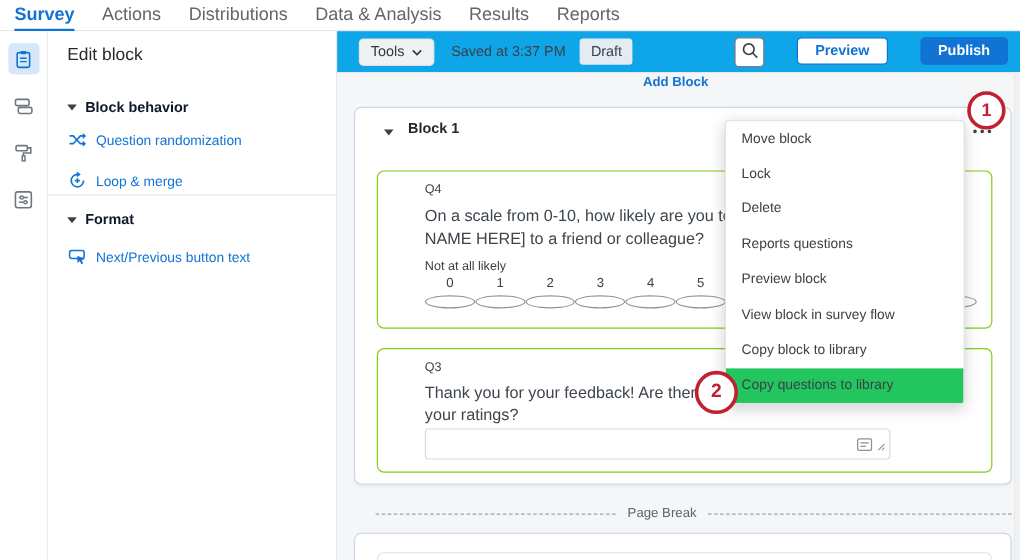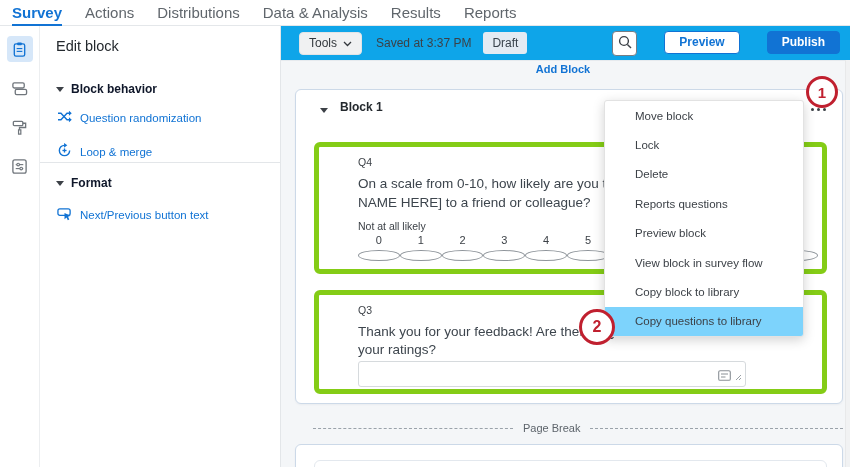--- a/index.html
+++ b/index.html
@@ -55,21 +55,21 @@
   .block-card { position:absolute; background:#fff; border:1px solid #ccd9e8; border-radius:6px; box-shadow:0 1px 2px rgba(40,60,90,.05); }
   #block1 { left:14px; top:28px; width:548px; height:315px; }
   #block2 { left:14px; top:383px; width:548px; height:90px; }
 
   #block1-caret { position:absolute; left:24px; top:18px; width:0; height:0;
                   border-left:4px solid transparent; border-right:4px solid transparent; border-top:5px solid #3c4147; cursor:pointer; }
   #block1-title { position:absolute; left:44px; top:10px; font-size:12px; font-weight:600; color:#24292e; }
   #block1-dots { position:absolute; right:16px; top:18px; display:flex; gap:3px; cursor:pointer; }
   #block1-dots i { width:3px; height:3px; border-radius:50%; background:#3c4147; }
 
-  .q-card { position:absolute; left:18px; width:513px; background:#fff; border:5px solid #84cc16; border-radius:6px; cursor:pointer; }
+  .q-card { position:absolute; left:18px; width:513px; background:#fff; border:1px solid #84cc16; border-radius:6px; cursor:pointer; }
   #q4-card { top:52px; height:132px; }
   #q3-card { top:200px; height:104px; }
   .q-id { position:absolute; left:39px; top:9px; font-size:10.5px; color:#3c4147; }
   .q-text { position:absolute; left:39px; top:27px; width:462px; font-size:13.5px; line-height:19px; color:#3d454d; white-space:nowrap; overflow:hidden; }
 
   #q4-scale-label { position:absolute; left:39px; top:73px; font-size:10.5px; color:#3c4147; }
   .scale-row { position:absolute; left:39px; width:460px; display:flex; }
   .scale-row span { flex:1; text-align:center; font-size:11px; color:#3c4147; }
   #q4-nums { top:87px; }
   #q4-radios { top:103px; }
@@ -86,22 +86,22 @@
   #page-break::after  { content:""; flex:1; border-top:1px dashed #9aa2aa; }
   #page-break-label { padding:0 10px; font-size:11px; color:#5d646b; white-space:nowrap; }
 
   #block2-inner { position:absolute; left:18px; top:15px; width:513px; height:80px;
                   background:#fff; border:1px solid #e3e8ee; border-radius:6px; }
 
   
   #context-menu { position:absolute; left:604px; top:100px; width:200px; height:237px; z-index:50;
                   background:#fff; border:1px solid #e2e2e2; border-radius:3px;
                   box-shadow:0 3px 12px rgba(0,0,0,.18); display:flex; flex-direction:column; overflow:hidden; }
-  .menu-item { flex:1; display:flex; align-items:center; padding-left:30px; font-size:11.5px; color:#3c4147; cursor:pointer; }
-  .menu-item.highlighted { background:#7dd3fc; }
+  .menu-item { flex:1; display:flex; align-items:center; padding-left:13px; font-size:11.5px; color:#3c4147; cursor:pointer; }
+  .menu-item.highlighted { background:#22c55e; }
 
   
   .ann-circle { position:absolute; z-index:60; background:#fff; border:3.5px solid var(--annotation-red,#c0202f);
                 border-radius:50%; display:flex; align-items:center; justify-content:center;
                 color:var(--annotation-red,#c0202f); font-weight:bold; }
   #ann-1 { left:806px; top:76px; width:32px; height:32px; font-size:15px; }
   #ann-2 { left:579px; top:309px; width:36px; height:36px; font-size:16px; }
 </style>
 </head>
 <body>

